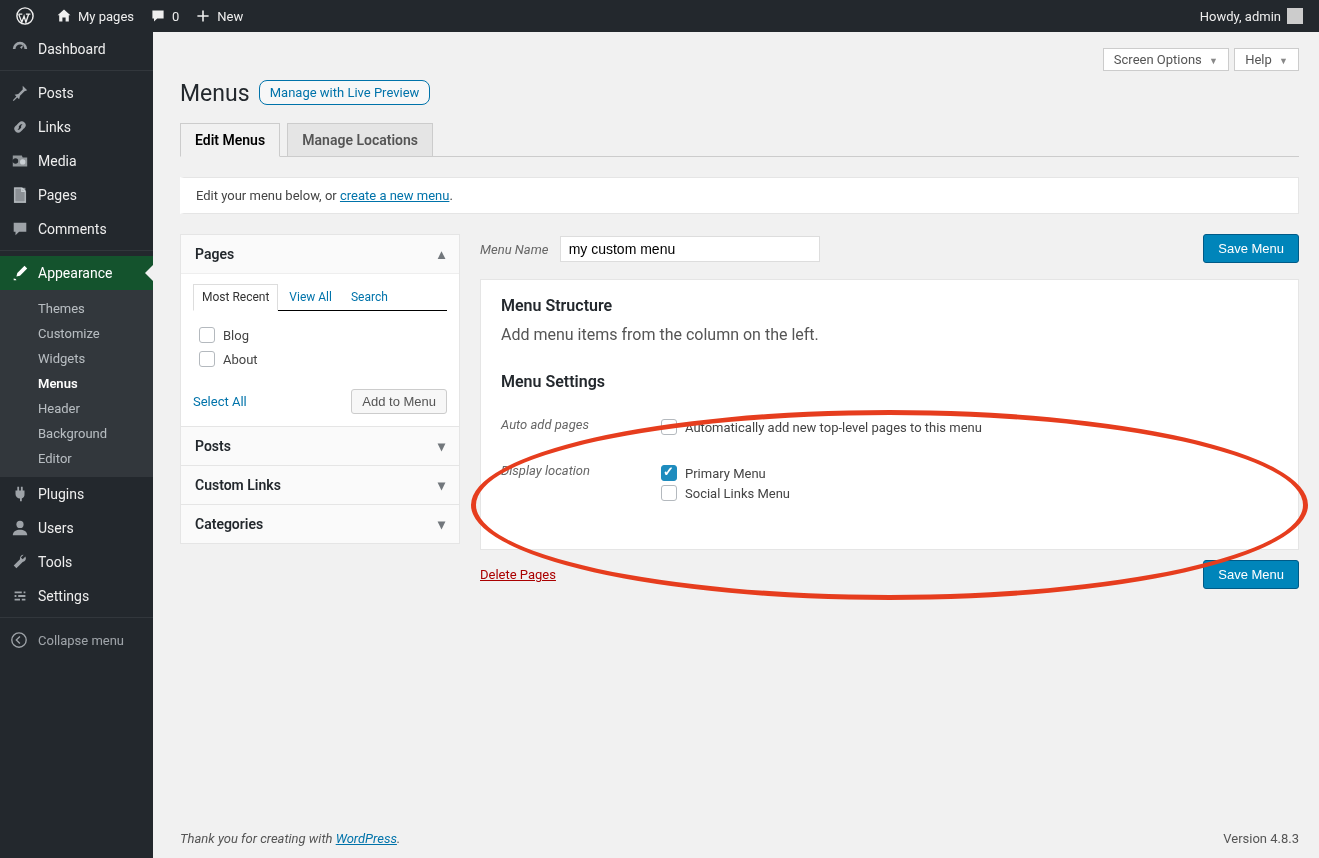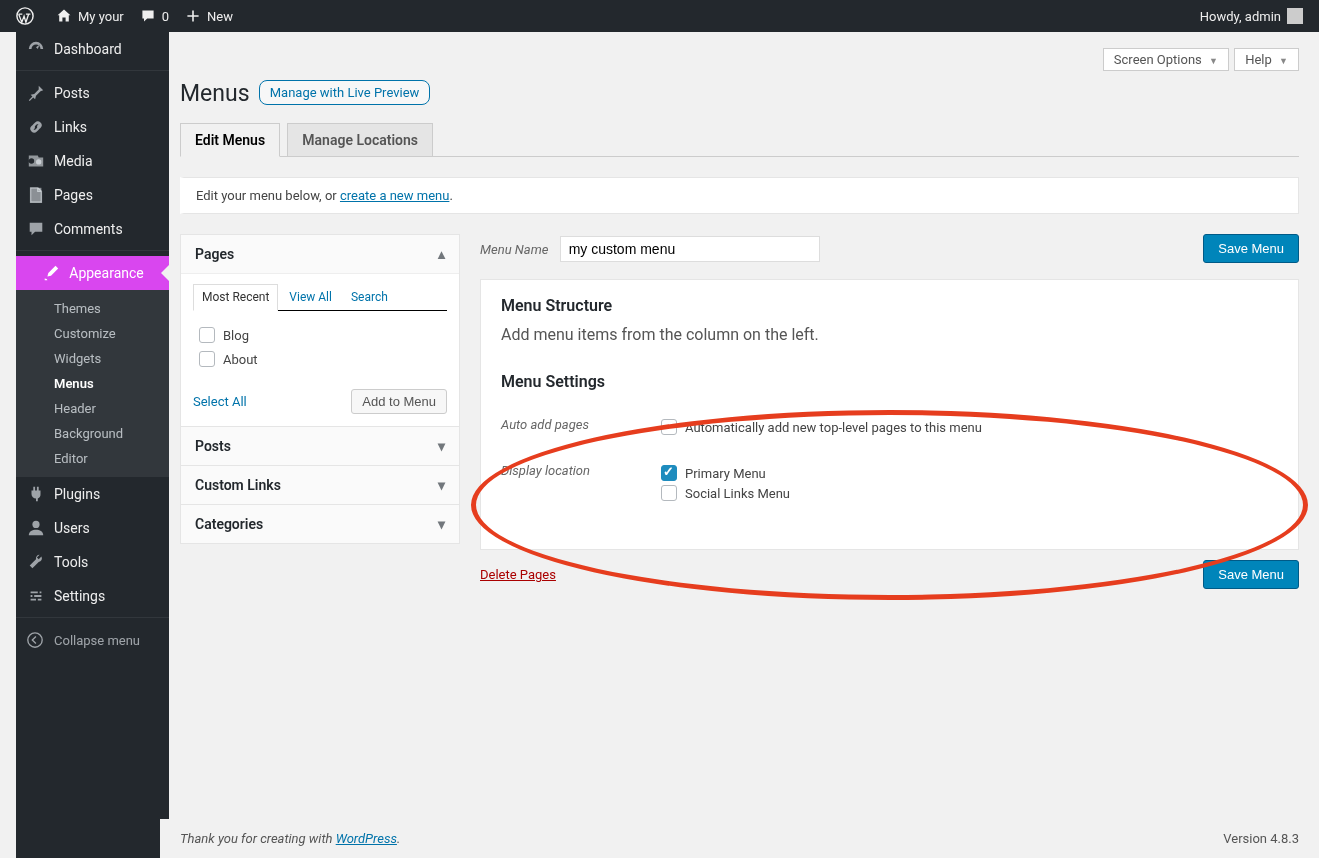--- a/index.html
+++ b/index.html
@@ -7,24 +7,24 @@
 a { text-decoration: none; }
 
 
 #adminbar { position: fixed; top: 0; left: 0; right: 0; height: 32px; background: #23282d; color: #eee; display: flex; align-items: center; padding: 0 8px; z-index: 100; }
 #adminbar .ab-item { display: flex; align-items: center; color: #eee; padding: 0 8px; height: 32px; font-size: 13px; cursor: pointer; }
 #adminbar .ab-icon { font-size: 16px; margin-right: 6px; display: inline-flex; }
 #adminbar .spacer { flex: 1; }
 #adminbar .avatar { width: 16px; height: 16px; background: #ccc; margin-left: 6px; }
 
 
-#sidebar { position: fixed; top: 32px; left: 16px; bottom: 0; width: 153px; background: #23282d; color: #eee; overflow-y: auto; }
+#sidebar { position: fixed; top: 32px; left: 0; bottom: 0; width: 153px; background: #23282d; color: #eee; overflow-y: auto; }
 .menu-item { display: flex; align-items: center; padding: 8px 10px; color: #eee; font-size: 14px; cursor: pointer; }
 .menu-item.top { font-weight: 400; }
-.menu-item.current { background: #d946ef; color: #fff; position: relative; justify-content: center; }
+.menu-item.current { background: #14532d; color: #fff; position: relative; }
 .menu-item.current::after { content: ''; position: absolute; right: 0; top: 50%; transform: translateY(-50%); border: 8px solid transparent; border-right-color: #f1f1f1; }
 .menu-item .micon { width: 20px; margin-right: 8px; font-size: 16px; display: inline-flex; justify-content: center; color: rgba(240,245,250,.6); }
 .menu-item.current .micon { color: #fff; }
 .submenu { background: #32373c; padding: 6px 0; }
 .submenu-item { display: block; padding: 5px 12px 5px 38px; color: rgba(240,245,250,.7); font-size: 13px; cursor: pointer; }
 .submenu-item.current { color: #fff; font-weight: 600; }
 .menu-sep { height: 5px; border-bottom: 1px solid #32373c; margin-bottom: 5px; }
 .collapse-item { display: flex; align-items: center; padding: 8px 10px; color: rgba(240,245,250,.6); font-size: 13px; cursor: pointer; }
 .collapse-item .micon { width: 20px; margin-right: 8px; }
 
@@ -113,21 +113,21 @@
           <path d="M3 8l3.5 9L9 10l2 7 3-9h2M3 8h4m4 0h4" stroke="currentColor" stroke-width="1.4" fill="none"></path>
         </svg>
     </span>
   </div>
   <div class="ab-item">
     <span class="ab-icon">
       <svg width="16" height="16" viewBox="0 0 20 20" fill="currentColor">
           <path d="M10 2l8 7h-2v8h-4v-5H8v5H4v-8H2z"></path>
         </svg>
     </span>
-    <span>My your</span>
+    <span>My pages</span>
   </div>
   <div class="ab-item">
     <span class="ab-icon">
       <svg width="16" height="16" viewBox="0 0 20 20" fill="currentColor">
           <path d="M3 3h14v10H9l-4 4v-4H3z"></path>
         </svg>
     </span>
     <span>0</span>
   </div>
   <div class="ab-item">

